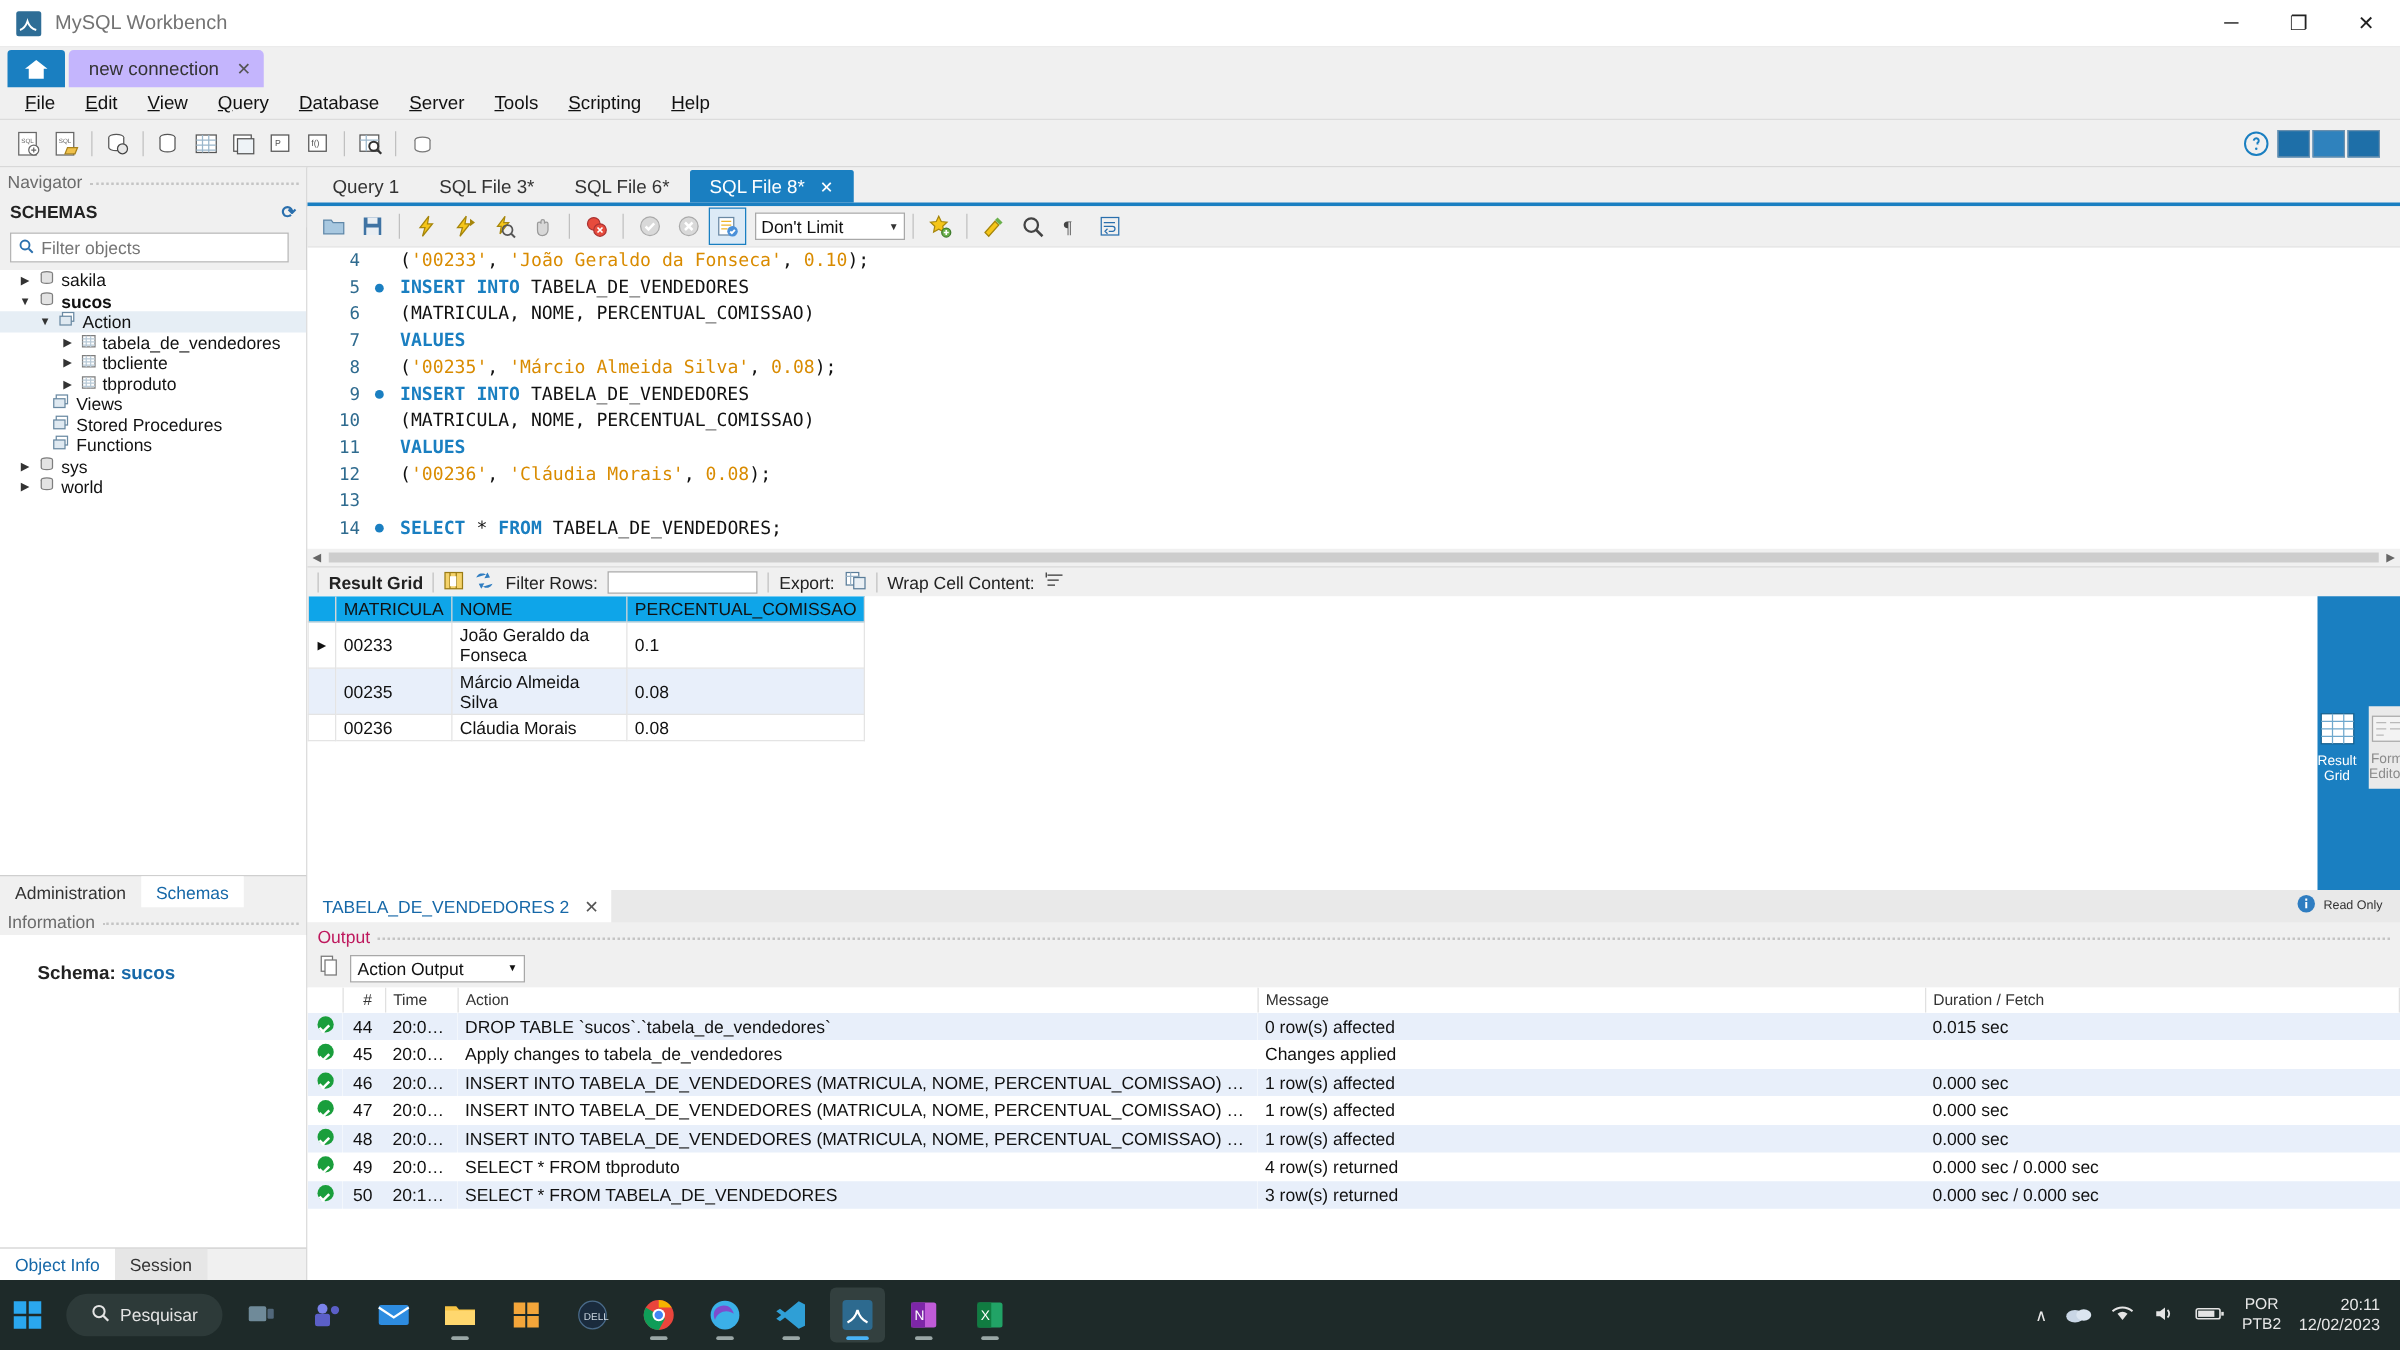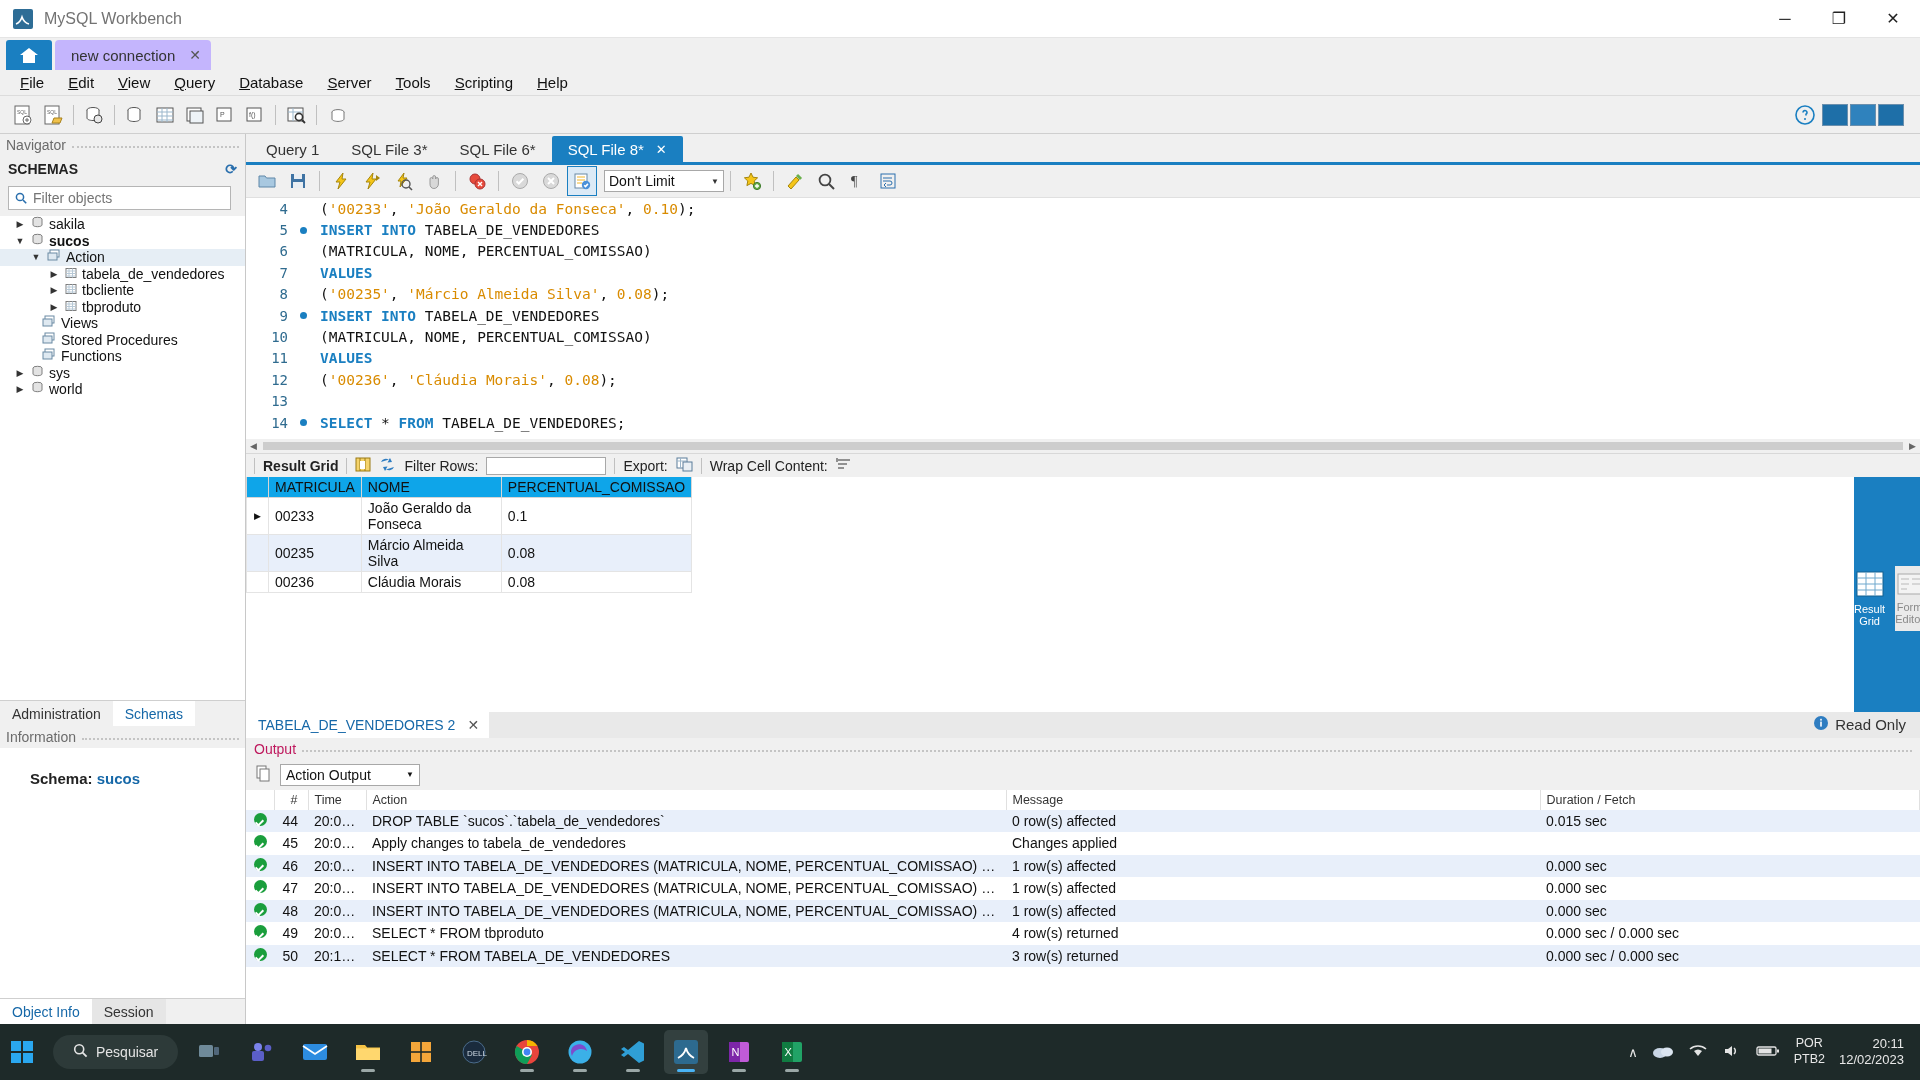--- a/index.html
+++ b/index.html
@@ -119,21 +119,21 @@
   .sidebtns { width:66px; background:#1a7fc1; display:flex; flex-direction:row; align-items:center;
       padding-top:8px; gap:10px; flex:0 0 66px; }
   .sidebtn { width:62px; display:flex; flex-direction:column; align-items:center; color:#fff; font-size:11px;
       text-align:center; line-height:1.1; gap:3px; }
   .sidebtn.dim { background:#eaeaea; color:#8a8a8a; width:66px; padding:6px 0; }
 
   .restab { height:26px; background:#e9e9e9; display:flex; align-items:center; flex:0 0 26px; }
   .restab .tabi { height:26px; background:#fff; display:flex; align-items:center; padding:0 10px 0 12px;
       gap:12px; font-size:14px; color:#1668a8; }
   .restab .readonly { margin-left:auto; display:flex; align-items:center; gap:6px; padding-right:14px;
-      font-size:15px; color:#333; }
+      font-size:10px; color:#333; }
 
   
   .outhead { height:22px; display:flex; align-items:center; padding:0 8px; font-size:14px; color:#be185d;
       background:#f0f0f0; flex:0 0 22px;}
   .outsel { height:30px; display:flex; align-items:center; gap:8px; padding:0 10px; flex:0 0 30px;
       background:#f0f0f0; }
   .outdd { width:140px; height:22px; background:#fff; border:1px solid #a8a8a8; display:flex;
       align-items:center; padding:0 5px; font-size:14px; color:#111; }
   .outdd .arrow { margin-left:auto; font-size:8px; }
   .outtable { flex:1; background:#fff; overflow:hidden; }

